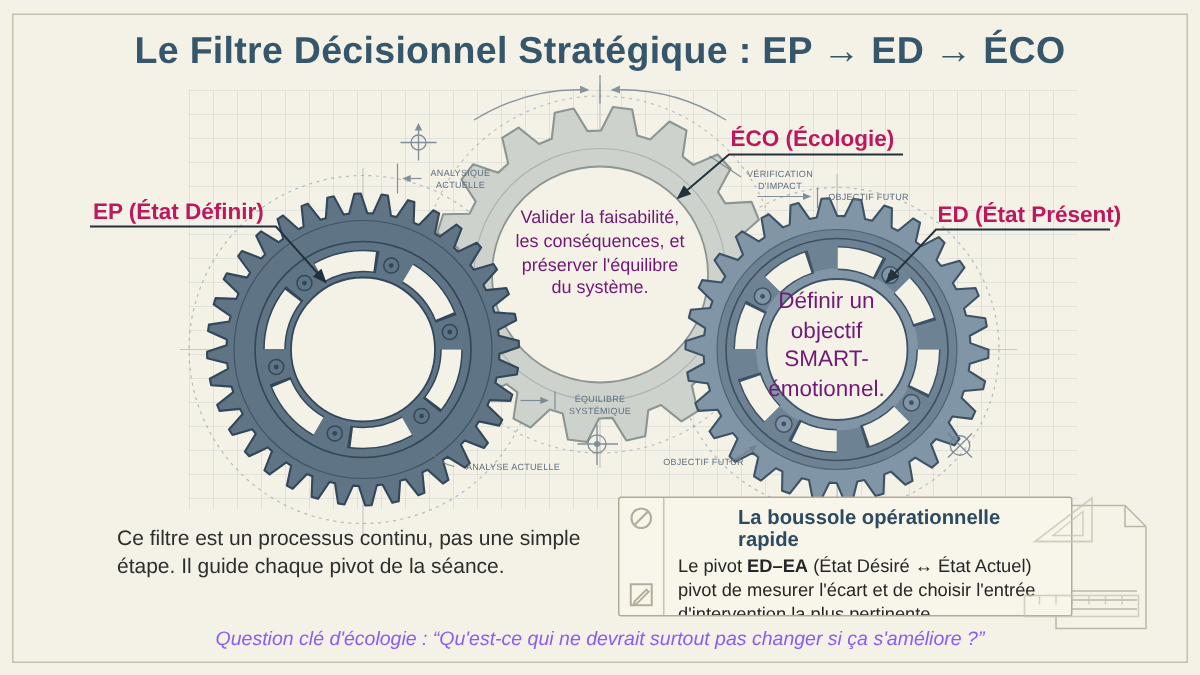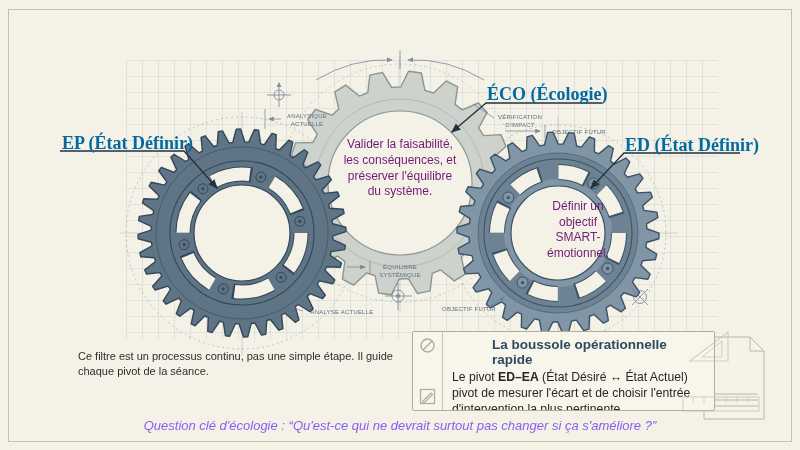--- a/index.html
+++ b/index.html
@@ -16,32 +16,32 @@
       linear-gradient(to right, rgba(130,150,170,.16) 1px, transparent 1px),
       linear-gradient(to bottom, rgba(130,150,170,.16) 1px, transparent 1px);
     background-size:16px 16px;
   }
   .title{
     position:absolute;left:0;top:20px;width:100%;text-align:center;
     font-size:25px;font-weight:700;color:#36576b;letter-spacing:.2px;
   }
   svg.diagram{position:absolute;left:0;top:0;z-index:1;}
   .overlay{position:absolute;z-index:2;}
-  .gear-label{font-size:18px;font-weight:700;color:#0369a1;white-space:nowrap;font-family:Liberation Serif, serif;}
+  .gear-label{font-size:15px;font-weight:700;color:#be185d;white-space:nowrap;}
   .gear-text{
     text-align:center;white-space:pre-line;color:#701a75;
     transform:translate(-50%,-50%);
   }
   .ann{
     font-size:6px;line-height:1.35;letter-spacing:.2px;color:#5e7080;
     white-space:pre-line;text-align:center;
   }
   .paragraph{
     position:absolute;left:78px;top:349px;width:322px;z-index:2;
-    font-size:11px;line-height:1.38;color:#2e2e2e;
+    font-size:14px;line-height:1.38;color:#2e2e2e;
   }
   .callout{
     position:absolute;left:412px;top:331px;width:303px;height:80px;z-index:2;
     background:#f8f5eb;border:1.5px solid #b1ab9a;border-radius:2px;
     display:flex;box-sizing:border-box;
   }
   .callout .iconcol{
     width:30px;border-right:1px solid #c9c3b1;display:flex;flex-direction:column;
     justify-content:space-between;align-items:center;padding:5px 0;box-sizing:border-box;
   }
@@ -54,20 +54,21 @@
   }
   .sketch{position:absolute;z-index:3;opacity:.75;pointer-events:none;}
 </style>
 </head>
 <body>
 
 <div class="stage">
   <div class="grid"></div>
   <div class="frame"></div>
 
+  <div class="title">Le Filtre Décisionnel Stratégique : EP → ED → ÉCO</div>
 
   <svg class="diagram" width="800" height="450" viewBox="0 0 800 450">
     <defs>
       <marker id="mDark" markerWidth="9" markerHeight="8" refX="6.5" refY="3" orient="auto">
         <path d="M0,0 L7.5,3 L0,6 z" fill="#23313d"></path>
       </marker>
       <marker id="mLight" markerWidth="9" markerHeight="8" refX="6" refY="3" orient="auto">
         <path d="M0,0 L7,3 L0,6 z" fill="#6e7e8d"></path>
       </marker>
     </defs>
@@ -182,27 +183,27 @@
       <path d="M704 337 h46 l14 14 v68 h-60 z" fill="#f6f3e9"></path>
       <path d="M750 337 v14 h14"></path>
       <line x1="710" y1="394" x2="758" y2="394"></line>
       <line x1="710" y1="400" x2="758" y2="400"></line>
       <line x1="710" y1="406" x2="758" y2="406"></line>
     </g>
   </svg>
 
   <div class="overlay gear-label" style="left:62px;top:133px;">EP (État Définir)</div>
   <div class="overlay gear-label" style="left:487px;top:84px;">ÉCO (Écologie)</div>
-  <div class="overlay gear-label" style="left:625px;top:135px;">ED (État Définir)</div>
+  <div class="overlay gear-label" style="left:625px;top:135px;">ED (État Présent)</div>
 
   <div class="overlay gear-text" style="left:400px;top:169px;width:152px;font-size:12px;line-height:1.32;">Valider la faisabilité,
 les conséquences, et
 préserver l'équilibre
 du système.</div>
-  <div class="overlay gear-text" style="left:578px;top:230px;width:94px;font-size:12px;line-height:1.3;">Définir un
+  <div class="overlay gear-text" style="left:551px;top:230px;width:94px;font-size:15px;line-height:1.3;">Définir un
 objectif
 SMART-
 émotionnel.</div>
 
   <div class="overlay ann" style="left:283px;top:112px;width:48px;">ANALYSIQUE
 ACTUELLE</div>
   <div class="overlay ann" style="left:306px;top:308px;width:72px;white-space:nowrap;">ANALYSE ACTUELLE</div>
   <div class="overlay ann" style="left:496px;top:113px;width:48px;">VÉRIFICATION
 D'IMPACT</div>
   <div class="overlay ann" style="left:374px;top:263px;width:52px;">ÉQUILIBRE

